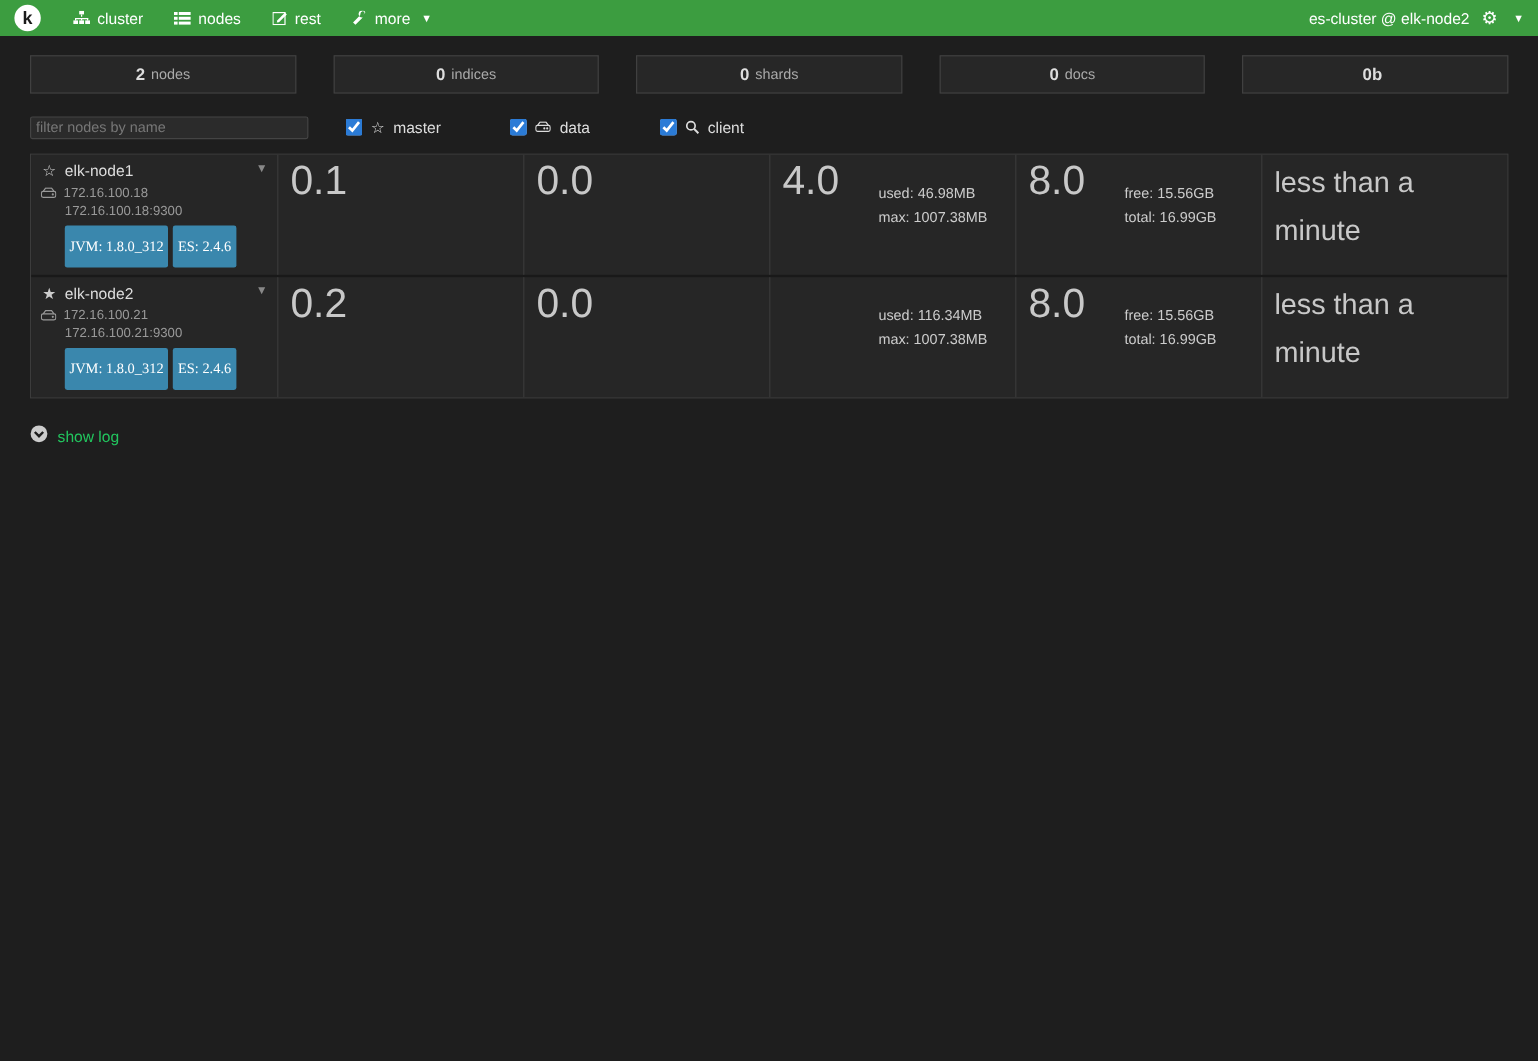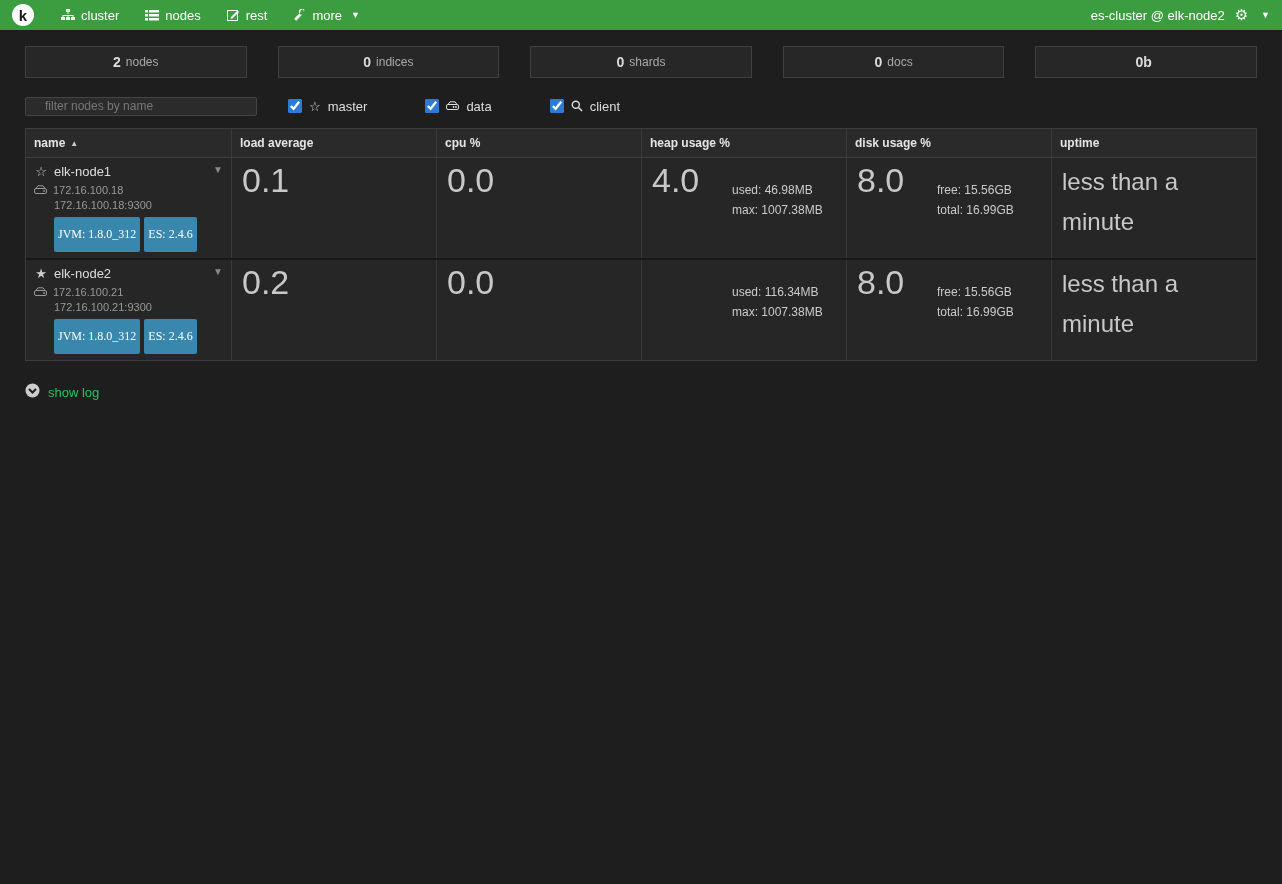--- a/index.html
+++ b/index.html
@@ -17,21 +17,21 @@
 
   
   .stats { display:flex; gap:31px; margin:16px 25px 0 25px; }
   .stat { flex:1; height:32px; border:1px solid #404040; background:#272727; display:flex; align-items:center;
           justify-content:center; gap:5px; font-size:12px; color:#aaa; }
   .stat .val { font-size:14px; font-weight:bold; color:#ddd; }
 
   
   .filterbar { display:flex; align-items:center; margin:14px 25px 8px 25px; height:28px; }
   .filter-input { width:232px; height:19px; background:#2b2b2b; border:1px solid #444; border-radius:2px;
-                  color:#ccc; font-size:12px; padding:0 19px; margin-right:31px; outline:none; font-family:"Liberation Sans",sans-serif; }
+                  color:#ccc; font-size:12px; padding:0 4px; margin-right:31px; outline:none; font-family:"Liberation Sans",sans-serif; }
   .filter-input::placeholder { color:#777; }
   .chk-group { display:flex; align-items:center; gap:7px; margin-right:58px; color:#ddd; font-size:13px; cursor:pointer; }
   .chk-group input { width:14px; height:14px; accent-color:#2b7bd6; margin:0; }
   .ficon { color:#ddd; font-size:13px; display:flex; align-items:center; }
 
   
   .table { margin:0 25px; border:1px solid #3c3c3c; }
   .thead, .row { display:grid; grid-template-columns:repeat(6,1fr); }
   .thead { background:#2a2a2a; border-bottom:1px solid #3c3c3c; }
   .th { height:28px; display:flex; align-items:center; gap:5px; padding:0 8px; font-size:12px; font-weight:bold; color:#e5e5e5; cursor:pointer; }
@@ -176,41 +176,20 @@
       <svg width="12" height="12" viewBox="0 0 12 12">
           <circle cx="4.8" cy="4.8" r="3.5" fill="none" stroke="#ddd" stroke-width="1.4"></circle>
           <line x1="7.5" y1="7.5" x2="11" y2="11" stroke="#ddd" stroke-width="1.6"></line>
         </svg>
     </span>
     <span>client</span>
   </label>
 </div>
 
 <div class="table">
-  <div class="thead">
-    <div class="th">
-      <span>name</span>
-      <span class="sort-arrow">▲</span>
-    </div>
-    <div class="th">
-        <span>load average</span>
-      </div>
-    <div class="th">
-        <span>cpu %</span>
-      </div>
-    <div class="th">
-        <span>heap usage %</span>
-      </div>
-    <div class="th">
-        <span>disk usage %</span>
-      </div>
-    <div class="th">
-        <span>uptime</span>
-      </div>
-  </div>
 
   <div class="row">
     <div class="cell name-cell">
       <div class="nline1">
         <span class="star">☆</span>
         <span>elk-node1</span>
       </div>
       <span class="row-caret">▼</span>
       <div class="nline2">
         <span>

